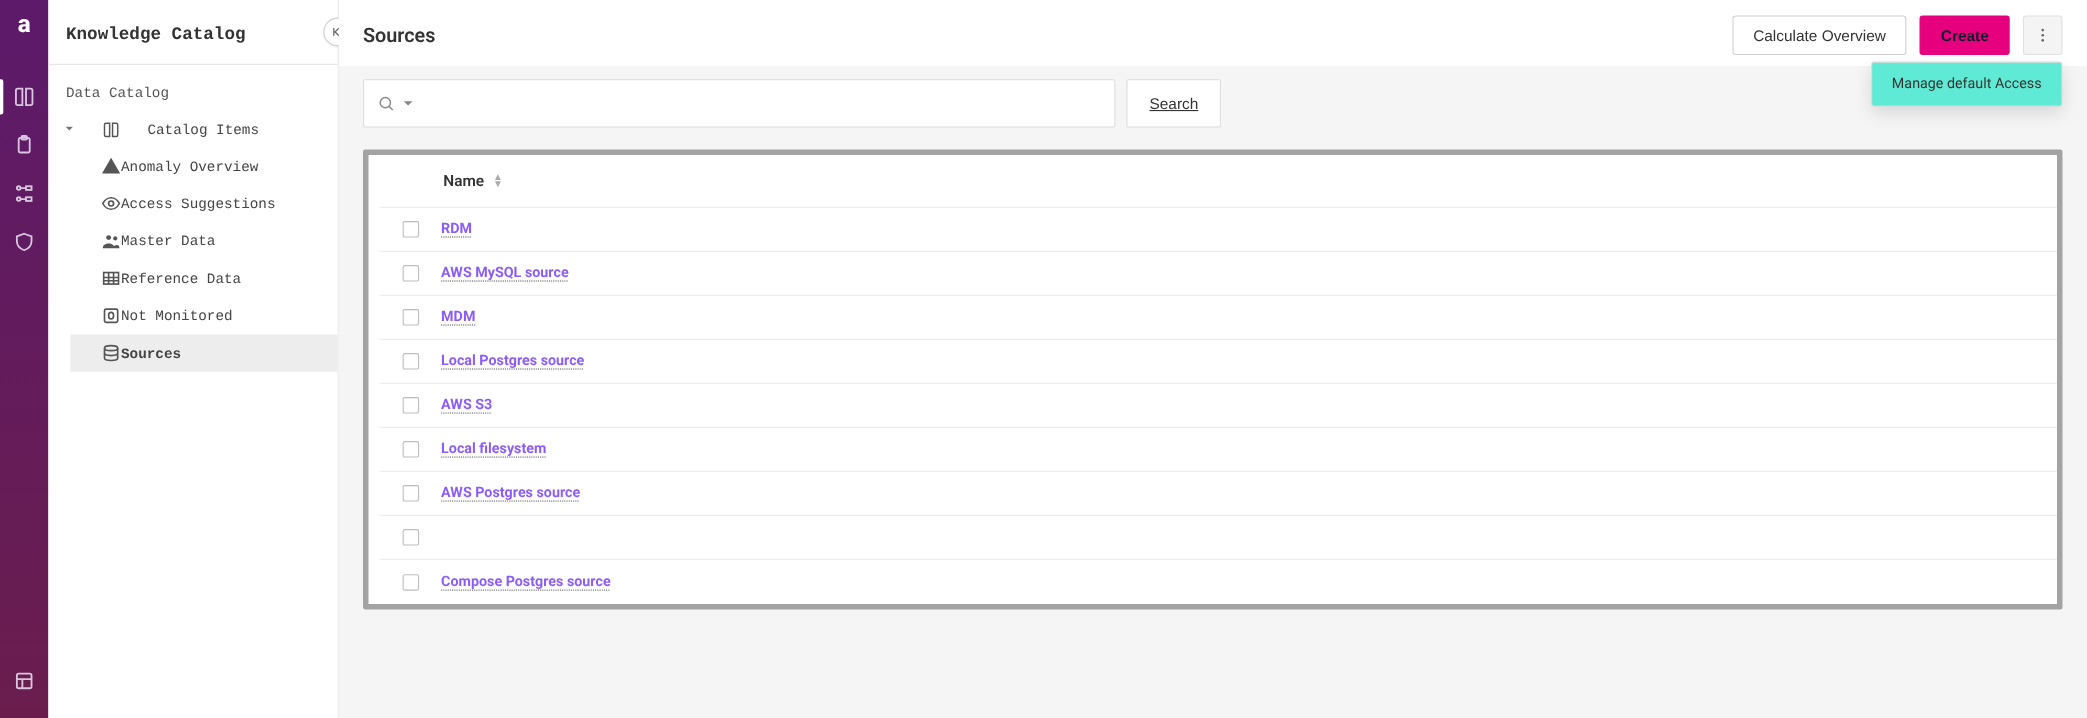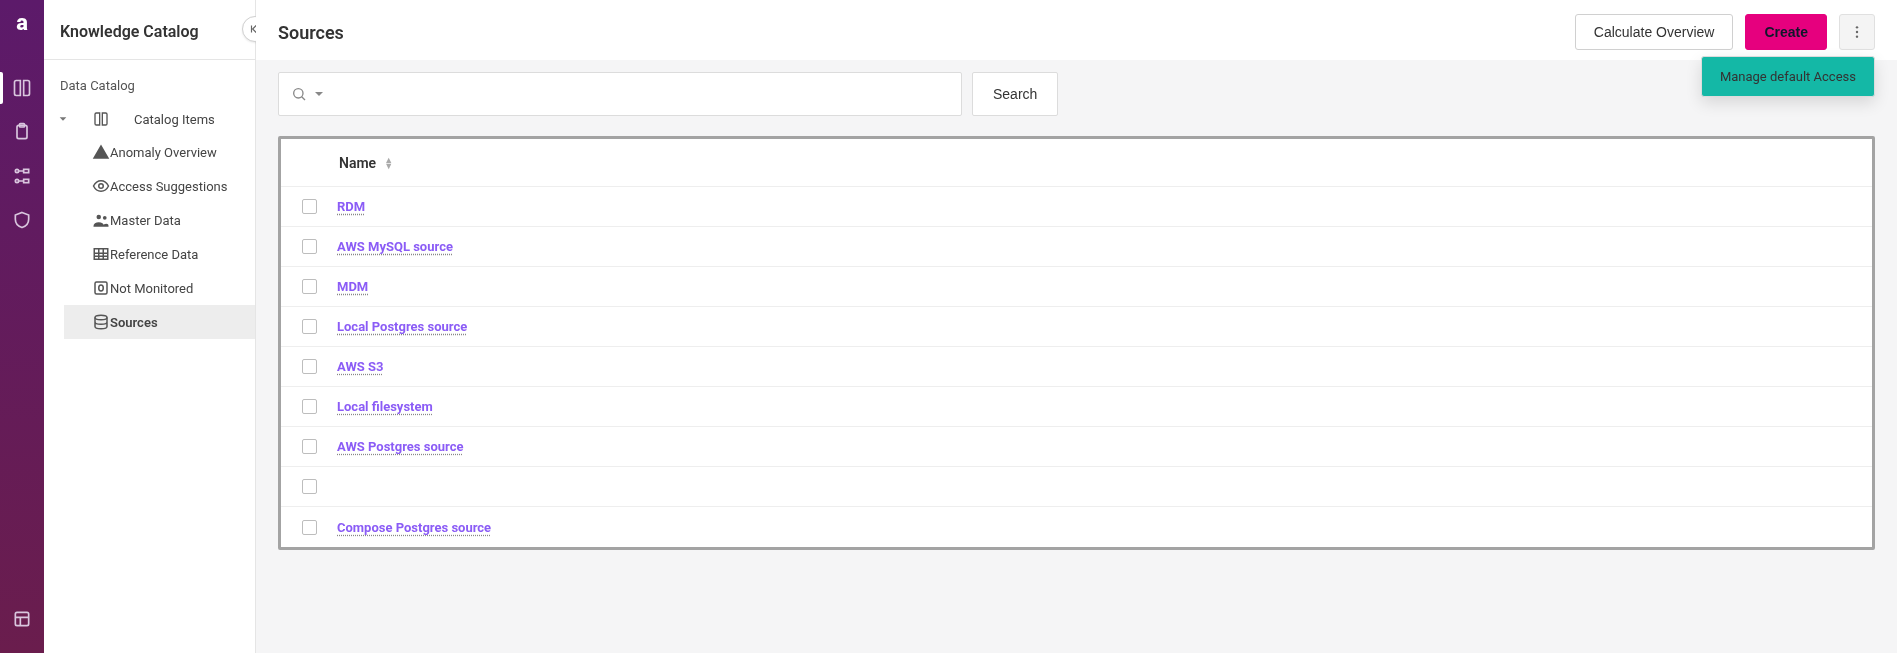--- a/index.html
+++ b/index.html
@@ -49,26 +49,27 @@
       border-radius: 0 2px 2px 0;
     }
     .rail-item svg { width: 20px; height: 20px; }
     .rail-bottom {
       margin-top: auto;
       margin-bottom: 12px;
     }
 
     
     .sidebar {
-      width: 212px;
+      width: 264px;
       border-right: 1px solid #e5e5e5;
       position: relative;
       display: flex;
       flex-direction: column;
       background: #fff;
+      font-family: Liberation Mono, monospace;
     }
     .sidebar-title {
       padding: 22px 16px 18px 16px;
       font-size: 16px;
       font-weight: 600;
       color: #333;
       border-bottom: 1px solid #e5e5e5;
     }
     .collapse-handle {
       position: absolute;
@@ -164,39 +165,40 @@
       padding: 0;
       background: #f4f4f4;
       border: 1px solid #e0e0e0;
       color: #666;
     }
 
     .menu-popover {
       position: absolute;
       right: 22px;
       top: 56px;
-      background: #14b8a6;
+      background: #5eead4;
       border: 1px solid #dcdcdc;
       box-shadow: 0 6px 16px rgba(0,0,0,.12);
       border-radius: 3px;
       padding: 12px 18px;
       font-size: 13px;
       color: #333;
       min-width: 170px;
     }
 
     .content {
       flex: 1;
       padding: 12px 22px 22px 22px;
       background: #f5f5f6;
       overflow: auto;
     }
     .search-row {
       display: flex; gap: 10px;
       margin-bottom: 20px;
+      text-decoration: underline;
     }
     .search-box {
       flex: 0 0 684px;
       height: 44px;
       background: #fff;
       border: 1px solid #dcdcdc;
       border-radius: 2px;
       display: flex; align-items: center;
       padding: 0 12px;
       color: #888;
@@ -214,22 +216,23 @@
       background: #fff;
       border: 1px solid #dcdcdc;
       border-radius: 2px;
       font-size: 14px;
       color: #333;
       cursor: pointer;
     }
 
     .table {
       background: #fff;
-      border: 3px solid #a3a3a3;
+      border: 5px solid #a3a3a3;
       border-radius: 2px;
+      padding-left: 10px;
     }
     .thead, .trow {
       display: flex; align-items: center;
       border-bottom: 1px solid #eee;
     }
     .thead { height: 48px; font-weight: 600; color: #333; }
     .trow { height: 40px; font-size: 13px; }
     .trow:last-child { border-bottom: none; }
     .cell-check {
       width: 56px;

